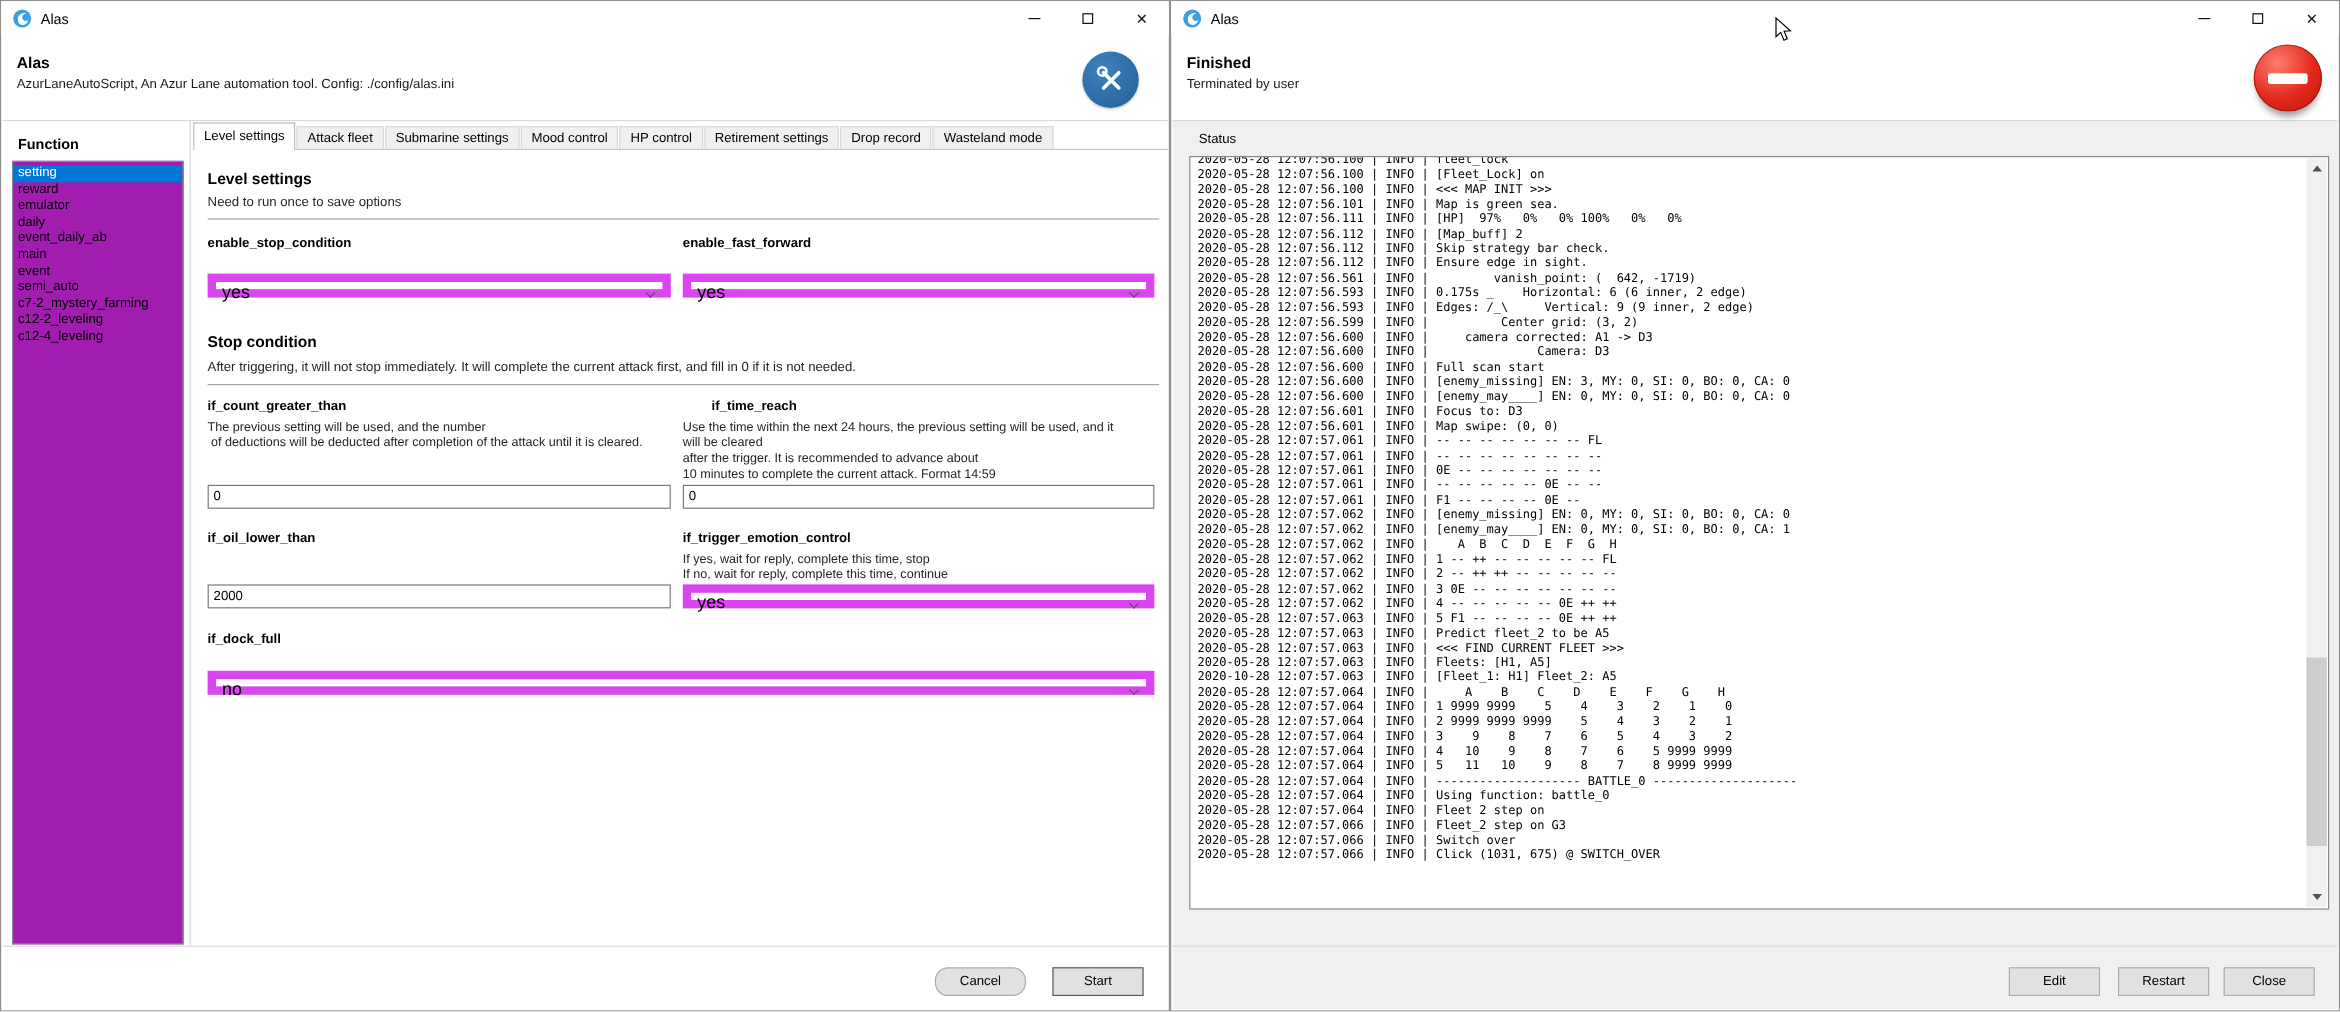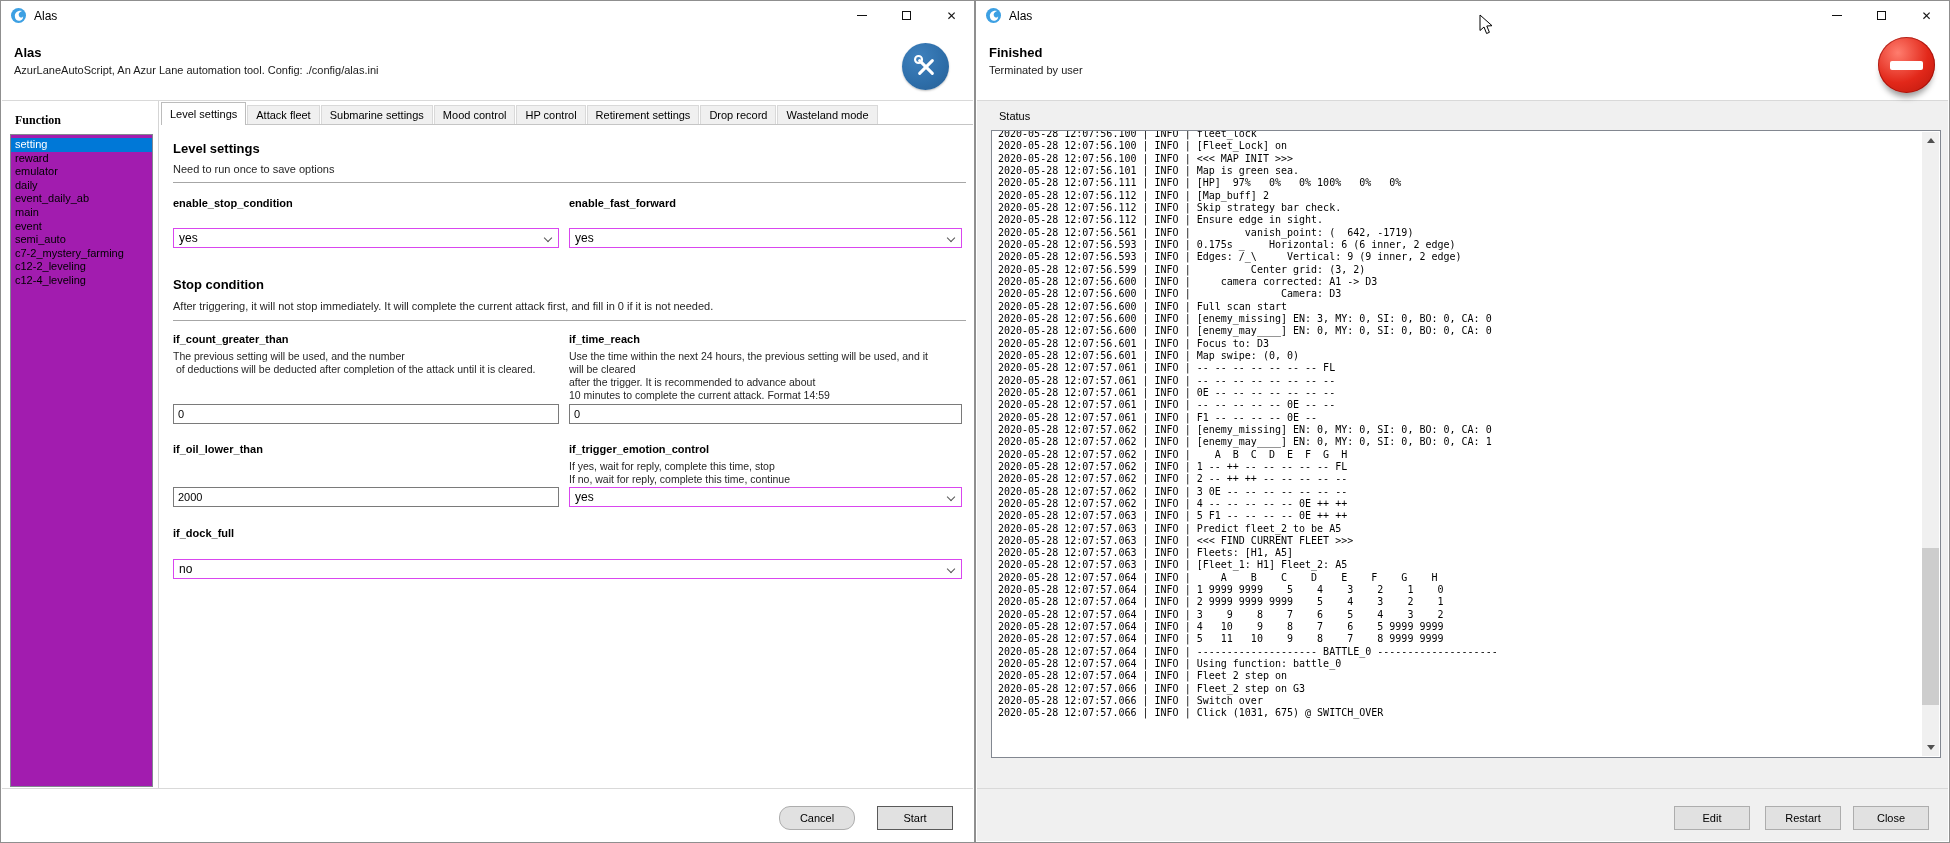--- a/index.html
+++ b/index.html
@@ -35,21 +35,21 @@
                display:flex; align-items:center; justify-content:center;
                box-shadow:0 1px 2px rgba(0,0,0,.25); }
 
   
   .stop-icon { position:absolute; left:1878px; top:37px; width:57px; height:56px; border-radius:50%;
                background:radial-gradient(circle at 35% 28%, #ff7d6e, #e2281a 55%, #b8160b);
                box-shadow:0 7px 6px -3px rgba(0,0,0,.4), inset 0 0 0 1px rgba(140,10,5,.6); }
   .stop-bar  { position:absolute; left:12px; top:24px; width:33px; height:9px; background:#fff; border-radius:2px; }
 
   
-  .func-label { position:absolute; left:14px; top:112px; font-size:12px; font-weight:bold;font-family:Liberation Serif, serif; }
+  .func-label { position:absolute; left:14px; top:112px; font-size:12px; font-weight:bold; }
   .listbox { position:absolute; left:9px; top:133px; width:143px; height:653px; background:#a21caf;
              border:1px solid #828790; padding-top:3px; font-size:11px; overflow:hidden; }
   .lb-item { height:13.6px; line-height:13.6px; padding-left:4px; color:#000; white-space:nowrap; }
   .lb-item.selected { background:#0078d7; color:#fff; }
 
   .vdiv { position:absolute; left:157px; top:100px; width:1px; height:687px; background:#d5d5d5; }
   .foot-sep { position:absolute; left:1px; right:1px; top:787px; height:1px; background:#d9d9d9; }
 
   
   .tabstrip { position:absolute; left:160px; top:101px; height:23px; display:flex; align-items:flex-end; }
@@ -60,22 +60,22 @@
              border-top:1px solid #c5c5c5; }
 
   
   .sec-title { position:absolute; font-size:13px; font-weight:bold; color:#000; }
   .sec-desc  { position:absolute; font-size:11px; color:#262626; }
   .rule { position:absolute; left:12px; width:793px; height:1px; background:#a6a6a6; }
   .f-label { position:absolute; font-size:11px; font-weight:bold; color:#000; }
   .f-desc { position:absolute; font-size:10.5px; color:#262626; line-height:13px; white-space:pre; }
   .f-input { position:absolute; height:20px; border:1px solid #7a7a7a; background:#fff;
              font-family:"Liberation Sans", sans-serif; font-size:11px; padding:0 4px; color:#000; }
-  .f-select { position:absolute; height:20px; border:1px solid #d946ef; background:#fff;
-              font-size:12px; line-height:18px; padding:0 18px 0 5px; color:#000; }
+  .f-select { position:absolute; height:20px; border:7px solid #d946ef; background:#fff;
+              font-size:15px; line-height:18px; padding:0 18px 0 5px; color:#000; }
   .chev { position:absolute; right:7px; top:6px; width:6px; height:6px;
           border-right:1px solid #555; border-bottom:1px solid #555; transform:rotate(45deg); }
   .col-l { left:12px; width:386px; }
   .col-r { left:408px; width:393px; }
 
   
   .btn { position:absolute; width:76px; height:24px; background:#e1e1e1; border:1px solid #adadad;
          font-size:11px; display:flex; align-items:center; justify-content:center; color:#000; }
   .btn.default { border-color:#5a5a5a; }
 
@@ -189,21 +189,21 @@
       </div>
 
       <div class="sec-title" style="left:12px; top:152px;">Stop condition</div>
       <div class="sec-desc" style="left:12px; top:175px;">After triggering, it will not stop immediately. It will complete the current attack first, and fill in 0 if it is not needed.</div>
       <div class="rule" style="top:195px;"></div>
 
       <div class="f-label col-l" style="top:208px;">if_count_greater_than</div>
       <div class="f-desc col-l" style="top:225px;"><span>The previous setting will be used, and the number</span><br><span> of deductions will be deducted after completion of the attack until it is cleared.</span></div>
       <input class="f-input col-l" style="top: 279px; width: 386px;" value="0">
 
-      <div class="f-label col-r" style="top:208px;">if_time_reach</div>
+      <div class="f-label col-r" style="top:208px;margin-left:24px;">if_time_reach</div>
       <div class="f-desc col-r" style="top:225px; white-space:normal; width:393px;"><span>Use the time within the next 24 hours, the previous setting will be used, and it</span><br><span>will be cleared</span><br><span> after the trigger. It is recommended to advance about</span><br><span> 10 minutes to complete the current attack. Format 14:59</span></div>
       <input class="f-input col-r" style="top: 279px; width: 393px;" value="0">
 
       <div class="f-label col-l" style="top:318px;">if_oil_lower_than</div>
       <input class="f-input col-l" style="top: 362px; width: 386px;" value="2000">
 
       <div class="f-label col-r" style="top:318px;">if_trigger_emotion_control</div>
       <div class="f-desc col-r" style="top:335px;"><span>If yes, wait for reply, complete this time, stop</span><br><span>If no, wait for reply, complete this time, continue</span></div>
       <div class="f-select col-r" style="top:362px;">
         <span>yes</span>
@@ -283,21 +283,21 @@
           <div class="log-line">2020-05-28 12:07:57.062 | INFO | [enemy_may____] EN: 0, MY: 0, SI: 0, BO: 0, CA: 1</div>
           <div class="log-line">2020-05-28 12:07:57.062 | INFO |    A  B  C  D  E  F  G  H</div>
           <div class="log-line">2020-05-28 12:07:57.062 | INFO | 1 -- ++ -- -- -- -- -- FL</div>
           <div class="log-line">2020-05-28 12:07:57.062 | INFO | 2 -- ++ ++ -- -- -- -- --</div>
           <div class="log-line">2020-05-28 12:07:57.062 | INFO | 3 0E -- -- -- -- -- -- --</div>
           <div class="log-line">2020-05-28 12:07:57.062 | INFO | 4 -- -- -- -- -- 0E ++ ++</div>
           <div class="log-line">2020-05-28 12:07:57.063 | INFO | 5 F1 -- -- -- -- 0E ++ ++</div>
           <div class="log-line">2020-05-28 12:07:57.063 | INFO | Predict fleet_2 to be A5</div>
           <div class="log-line">2020-05-28 12:07:57.063 | INFO | &lt;&lt;&lt; FIND CURRENT FLEET &gt;&gt;&gt;</div>
           <div class="log-line">2020-05-28 12:07:57.063 | INFO | Fleets: [H1, A5]</div>
-          <div class="log-line">2020-05-28 12:07:57.063 | INFO | [Fleet_1: H1] Fleet_2: A5</div>
+          <div class="log-line">2020-10-28 12:07:57.063 | INFO | [Fleet_1: H1] Fleet_2: A5</div>
           <div class="log-line">2020-05-28 12:07:57.064 | INFO |     A    B    C    D    E    F    G    H</div>
           <div class="log-line">2020-05-28 12:07:57.064 | INFO | 1 9999 9999    5    4    3    2    1    0</div>
           <div class="log-line">2020-05-28 12:07:57.064 | INFO | 2 9999 9999 9999    5    4    3    2    1</div>
           <div class="log-line">2020-05-28 12:07:57.064 | INFO | 3    9    8    7    6    5    4    3    2</div>
           <div class="log-line">2020-05-28 12:07:57.064 | INFO | 4   10    9    8    7    6    5 9999 9999</div>
           <div class="log-line">2020-05-28 12:07:57.064 | INFO | 5   11   10    9    8    7    8 9999 9999</div>
           <div class="log-line">2020-05-28 12:07:57.064 | INFO | -------------------- BATTLE_0 --------------------</div>
           <div class="log-line">2020-05-28 12:07:57.064 | INFO | Using function: battle_0</div>
           <div class="log-line">2020-05-28 12:07:57.064 | INFO | Fleet 2 step on</div>
           <div class="log-line">2020-05-28 12:07:57.066 | INFO | Fleet_2 step on G3</div>

